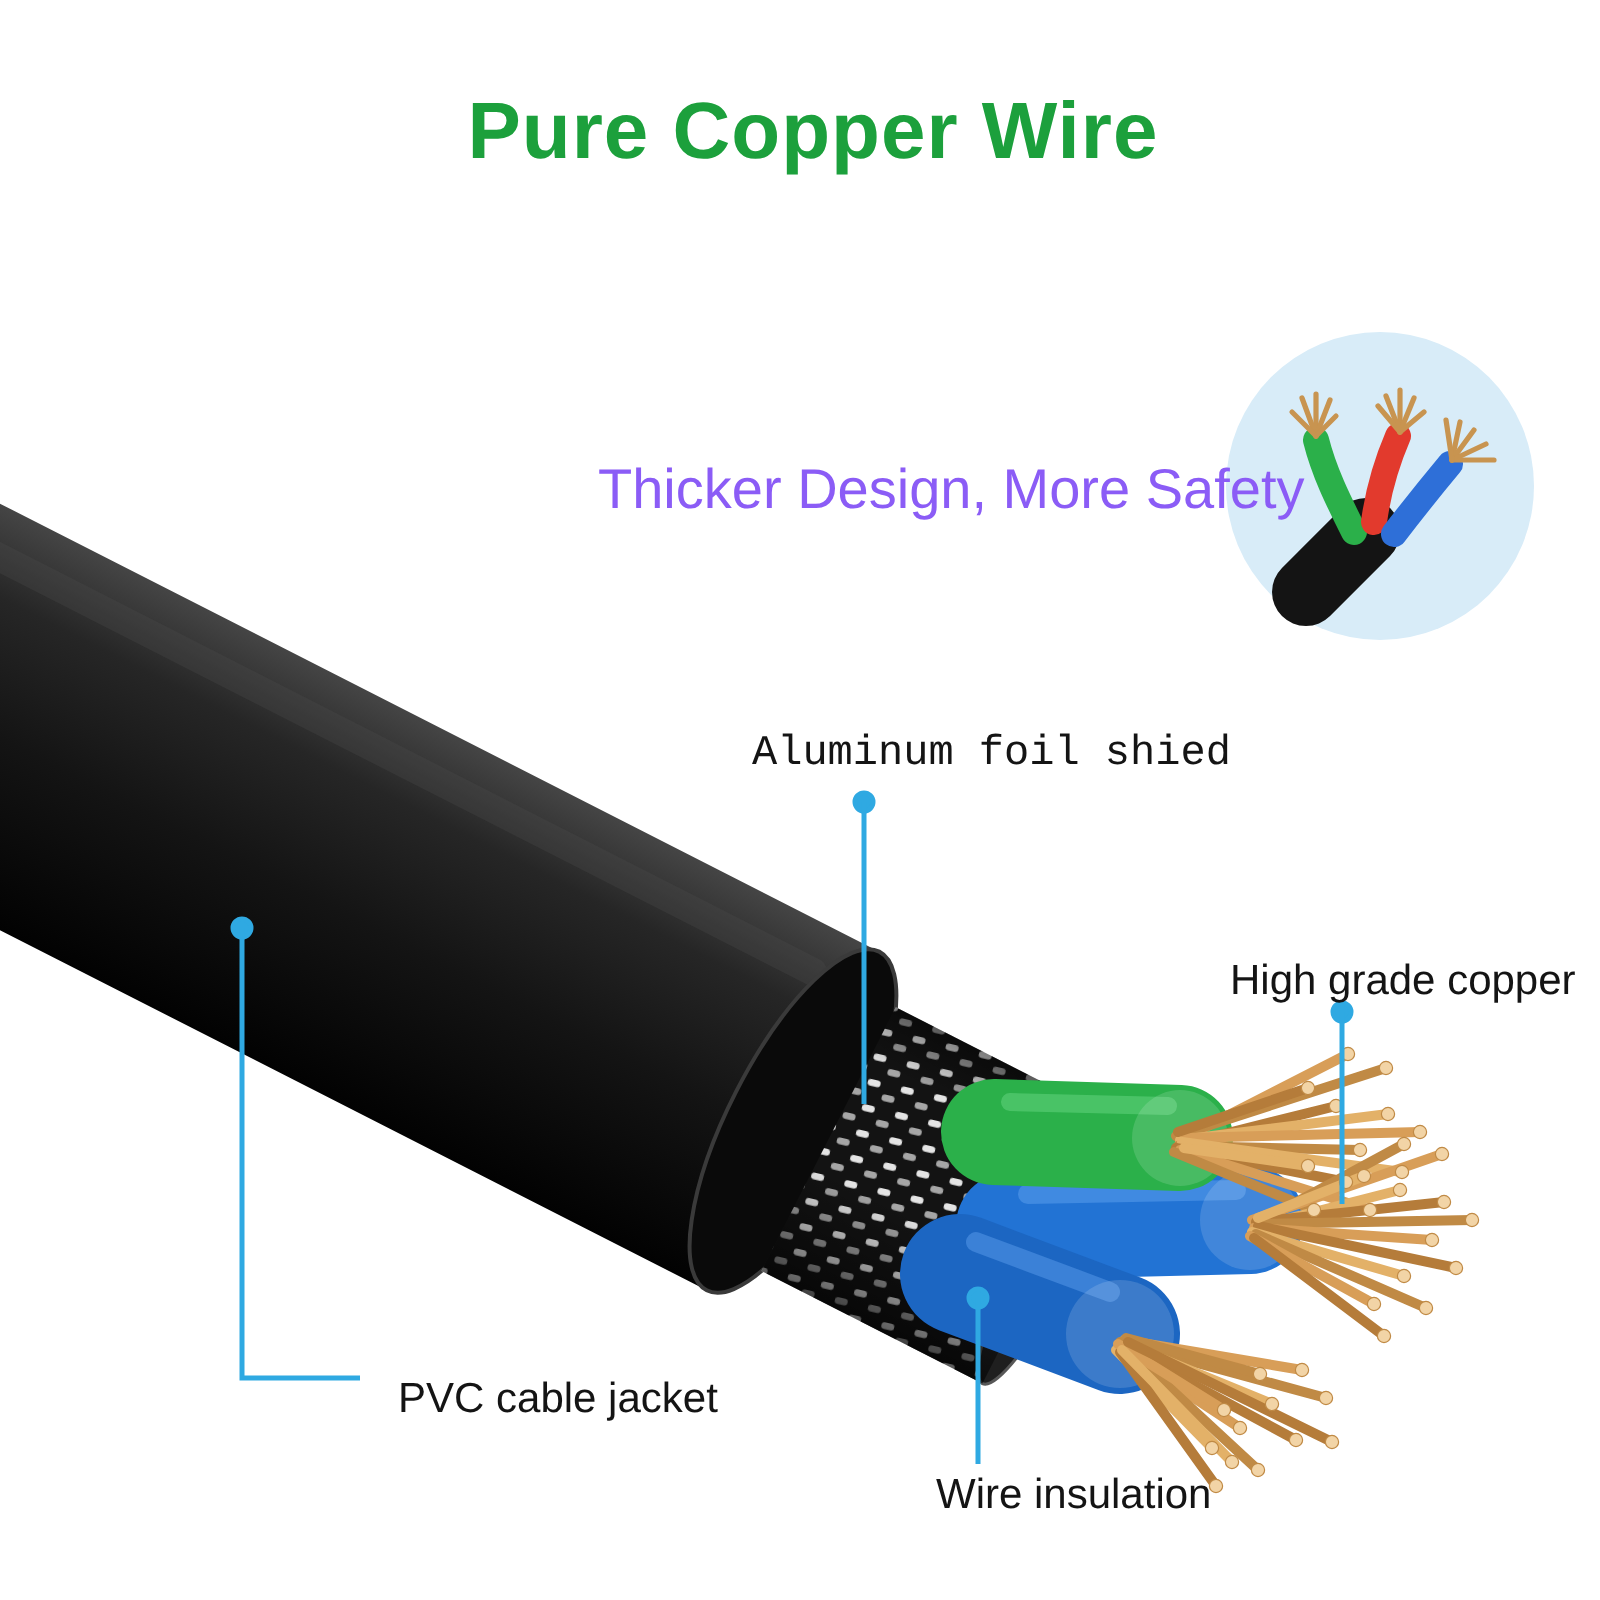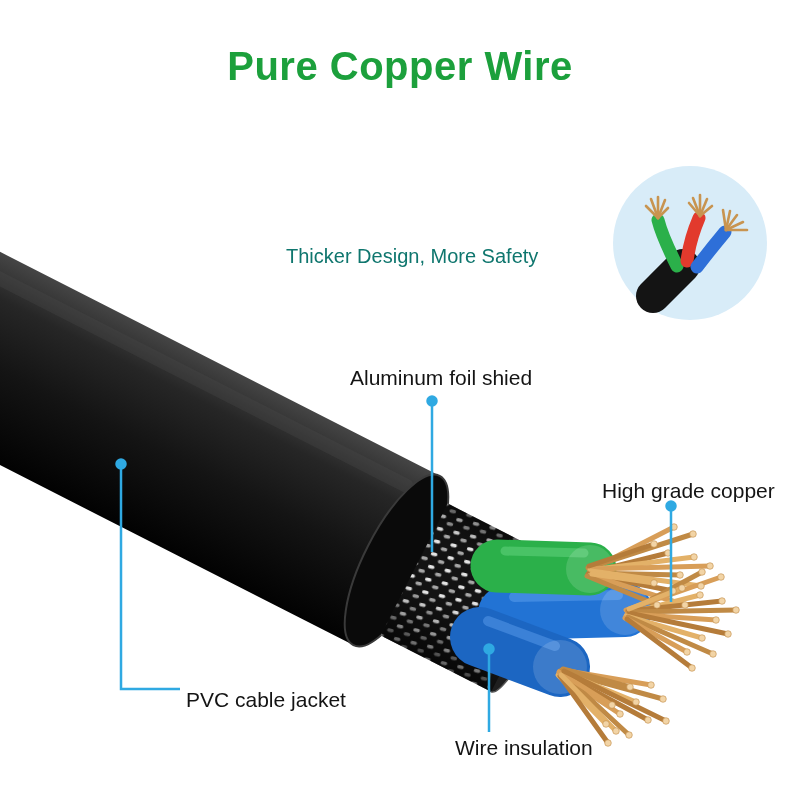--- a/index.html
+++ b/index.html
@@ -3,36 +3,36 @@
 <meta charset="utf-8">
 <style>
   * { margin:0; padding:0; box-sizing:border-box; }
   html,body { width:800px; height:800px; }
   body {
     position:relative;
     background:#ffffff;
     font-family:"Liberation Sans", sans-serif;
     overflow:hidden;
   }
-  .abs { position:absolute; }
+  .abs { position:absolute;padding-left:13px; }
   .stage { position:absolute; left:0; top:0; }
   #main-title {
     left:0; top:44px; width:800px;
     text-align:center;
     font-size:40px; font-weight:700; letter-spacing:0.5px;
     color:#1CA03C;
   }
   #inset-caption {
-    left:286px; top:245px;
-    font-size:20px; color:#0f766e;
+    left:286px; top:229px;
+    font-size:28px; color:#8b5cf6;
   }
   .callout-label {
     font-size:21px; color:#141414; white-space:nowrap;
   }
-  #label-aluminum   { left:350px; top:366px; }
+  #label-aluminum   { left:363px; top:366px;font-family:Liberation Mono, monospace; }
   #label-copper     { left:602px; top:479px; }
   #label-jacket     { left:186px; top:677px;margin-top:11px; }
   #label-insulation { left:455px; top:736px;text-align:right; }
 </style>
 </head>
 <body>
 
 <svg class="stage" width="800" height="800" viewBox="0 0 800 800">
   <defs>
     <linearGradient id="jacketG" gradientUnits="userSpaceOnUse" x1="0" y1="-95" x2="0" y2="95">

